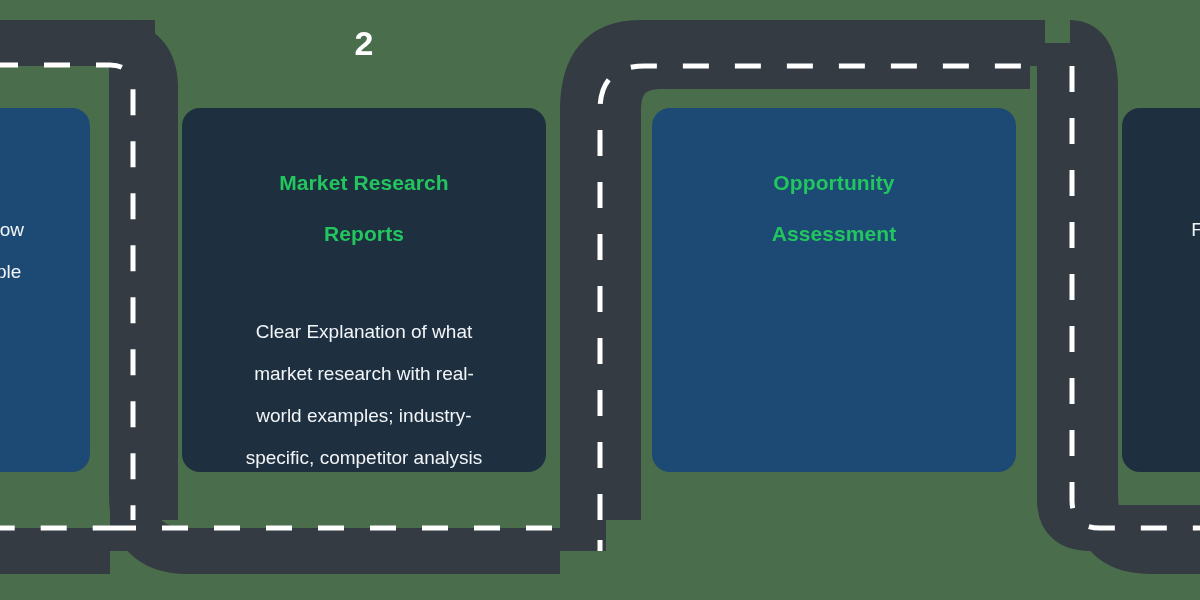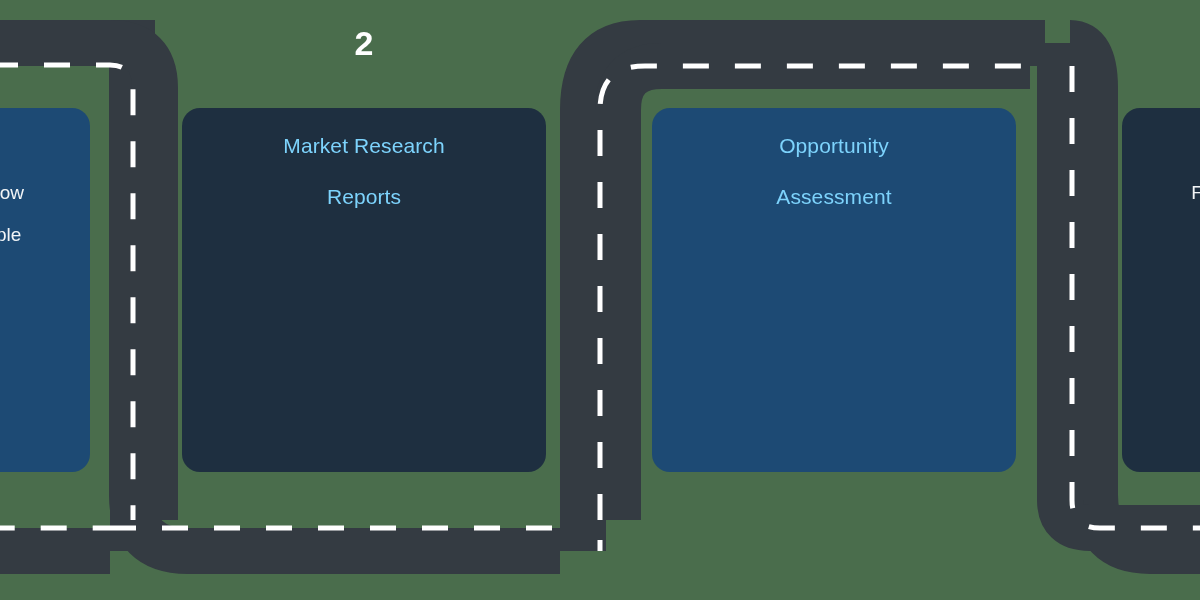--- a/index.html
+++ b/index.html
@@ -32,26 +32,27 @@
     border-radius: 18px;
     box-sizing: border-box;
     display: flex;
     flex-direction: column;
     align-items: center;
     text-align: center;
     color: #ffffff;
     overflow: hidden;
   }
   .card-title {
-    font-weight: normal;
+    font-weight: bold;
     font-size: 21px;
     line-height: 51px;
-    color: #7dd3fc;
+    color: #22c55e;
     white-space: pre-line;
     letter-spacing: 0.1px;
+    margin-top: 37px;
   }
   .card-body {
     font-size: 19px;
     line-height: 42px;
     color: #f2f5f7;
     white-space: pre-line;
     font-weight: normal;
   }
   
   #card-0 {
@@ -152,20 +153,24 @@
 
   <div class="card" id="card-0">
     <div class="card-title"></div>
     <div class="card-body">…now
 …iple</div>
   </div>
 
   <div class="card" id="card-1">
     <div class="card-title">Market Research
 Reports</div>
+    <div class="card-body">Clear Explanation of what
+market research with real-
+world examples; industry-
+specific, competitor analysis</div>
   </div>
 
   <div class="card" id="card-2">
     <div class="card-title">Opportunity
 Assessment</div>
   </div>
 
   <div class="card" id="card-3">
     <div class="card-title"></div>
     <div class="card-body">Fro…

